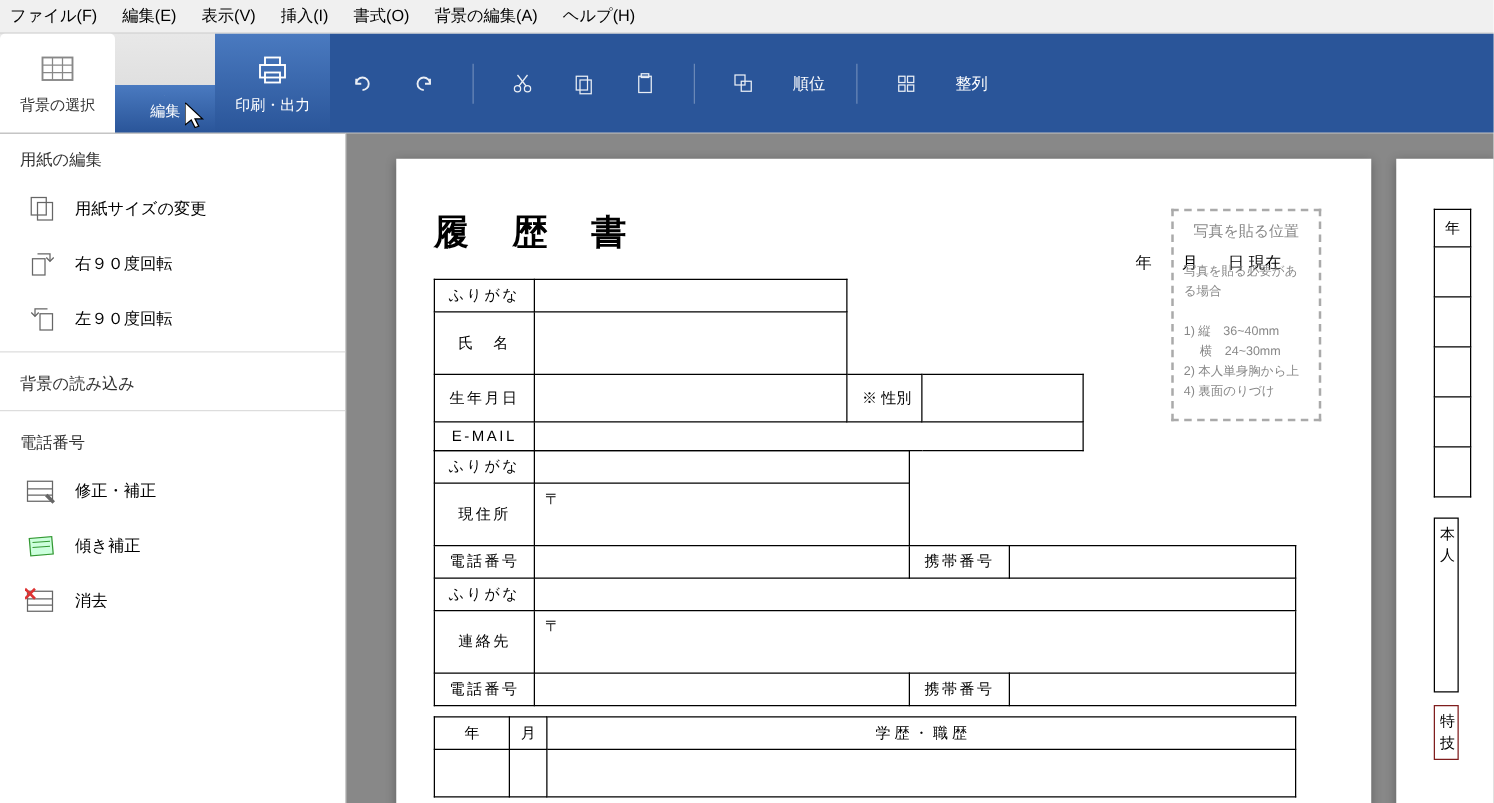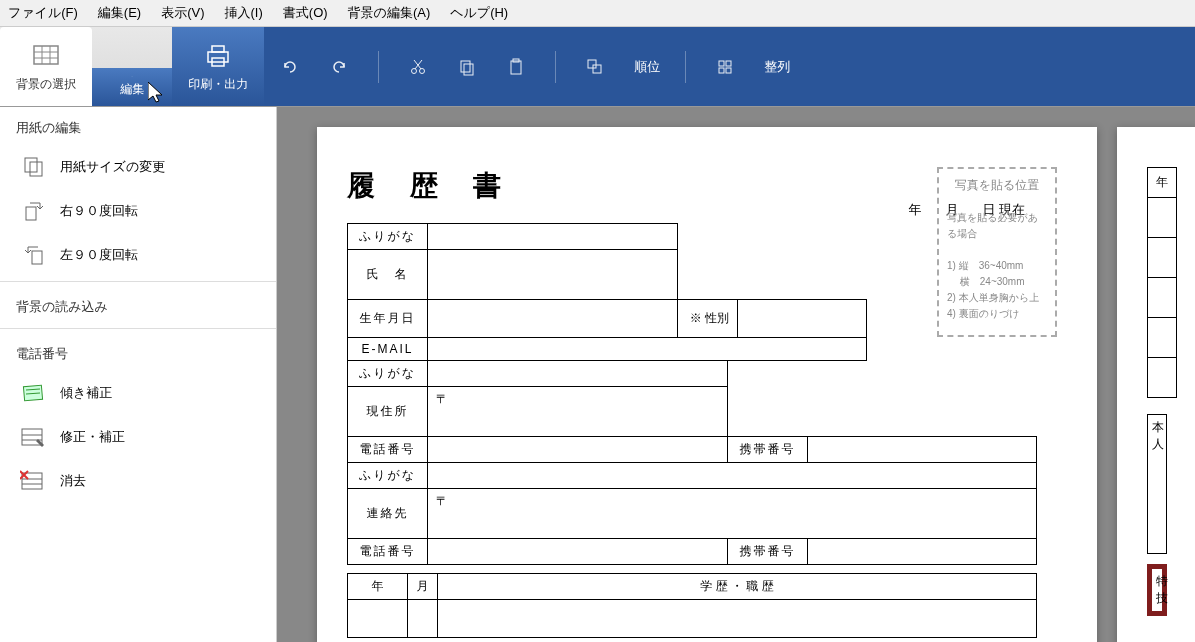--- a/index.html
+++ b/index.html
@@ -184,37 +184,37 @@
         </div>
       <span>左９０度回転</span>
     </div>
     <hr class="side-hr">
     <div class="side-section-title">背景の読み込み</div>
     <hr class="side-hr">
     <div class="side-section-title">電話番号</div>
     <div class="side-item">
       <div class="side-icon">
           <svg width="28" height="24" viewBox="0 0 28 24">
-            <rect x="4" y="5" width="18" height="14" fill="#cfd" stroke="#393" transform="rotate(-5 13 12)"></rect>
-            <line x1="6" y1="9" x2="20" y2="8" stroke="#393"></line>
-            <line x1="6" y1="13" x2="20" y2="12" stroke="#393"></line>
-          </svg>
-        </div>
-      <span>傾き補正</span>
-    </div>
-    <div class="side-item">
-      <div class="side-icon">
-          <svg width="28" height="24" viewBox="0 0 28 24">
             <rect x="2" y="4" width="20" height="16" fill="none" stroke="#666"></rect>
             <line x1="2" y1="10" x2="22" y2="10" stroke="#666"></line>
             <line x1="2" y1="15" x2="22" y2="15" stroke="#666"></line>
             <path d="M18 14 L24 20 L22 22 L16 16" fill="#666"></path>
           </svg>
         </div>
       <span>修正・補正</span>
+    </div>
+    <div class="side-item">
+      <div class="side-icon">
+          <svg width="28" height="24" viewBox="0 0 28 24">
+            <rect x="4" y="5" width="18" height="14" fill="#cfd" stroke="#393" transform="rotate(-5 13 12)"></rect>
+            <line x1="6" y1="9" x2="20" y2="8" stroke="#393"></line>
+            <line x1="6" y1="13" x2="20" y2="12" stroke="#393"></line>
+          </svg>
+        </div>
+      <span>傾き補正</span>
     </div>
     <div class="side-item">
       <div class="side-icon">
           <svg width="28" height="24" viewBox="0 0 28 24">
             <rect x="2" y="4" width="20" height="16" fill="none" stroke="#666"></rect>
             <line x1="2" y1="10" x2="22" y2="10" stroke="#666"></line>
             <line x1="2" y1="15" x2="22" y2="15" stroke="#666"></line>
             <line x1="0" y1="2" x2="8" y2="10" stroke="#d33" stroke-width="2"></line>
             <line x1="8" y1="2" x2="0" y2="10" stroke="#d33" stroke-width="2"></line>
           </svg>
@@ -331,21 +331,21 @@
               </tr>
           <tr>
                 <td style="height:40px"></td>
               </tr>
           <tr>
                 <td style="height:40px"></td>
               </tr>
         </tbody>
           </table>
         <div style="margin-top:16px;border:1px solid #000;padding:4px;height:140px">本人</div>
-        <div style="margin-top:10px;border:5px solid #7f1d1d;padding:4px">特技</div>
+        <div style="margin-top:10px;border:1px solid #7f1d1d;padding:4px">特技</div>
       </div>
     </div>
   </div>
 </div>
 
 <svg class="cursor" width="20" height="24" viewBox="0 0 20 24">
     <path d="M0 0 L0 18 L5 14 L8 20 L11 19 L8 13 L14 13 Z" fill="#fff" stroke="#000"></path>
   </svg>
 
 </body></html>

